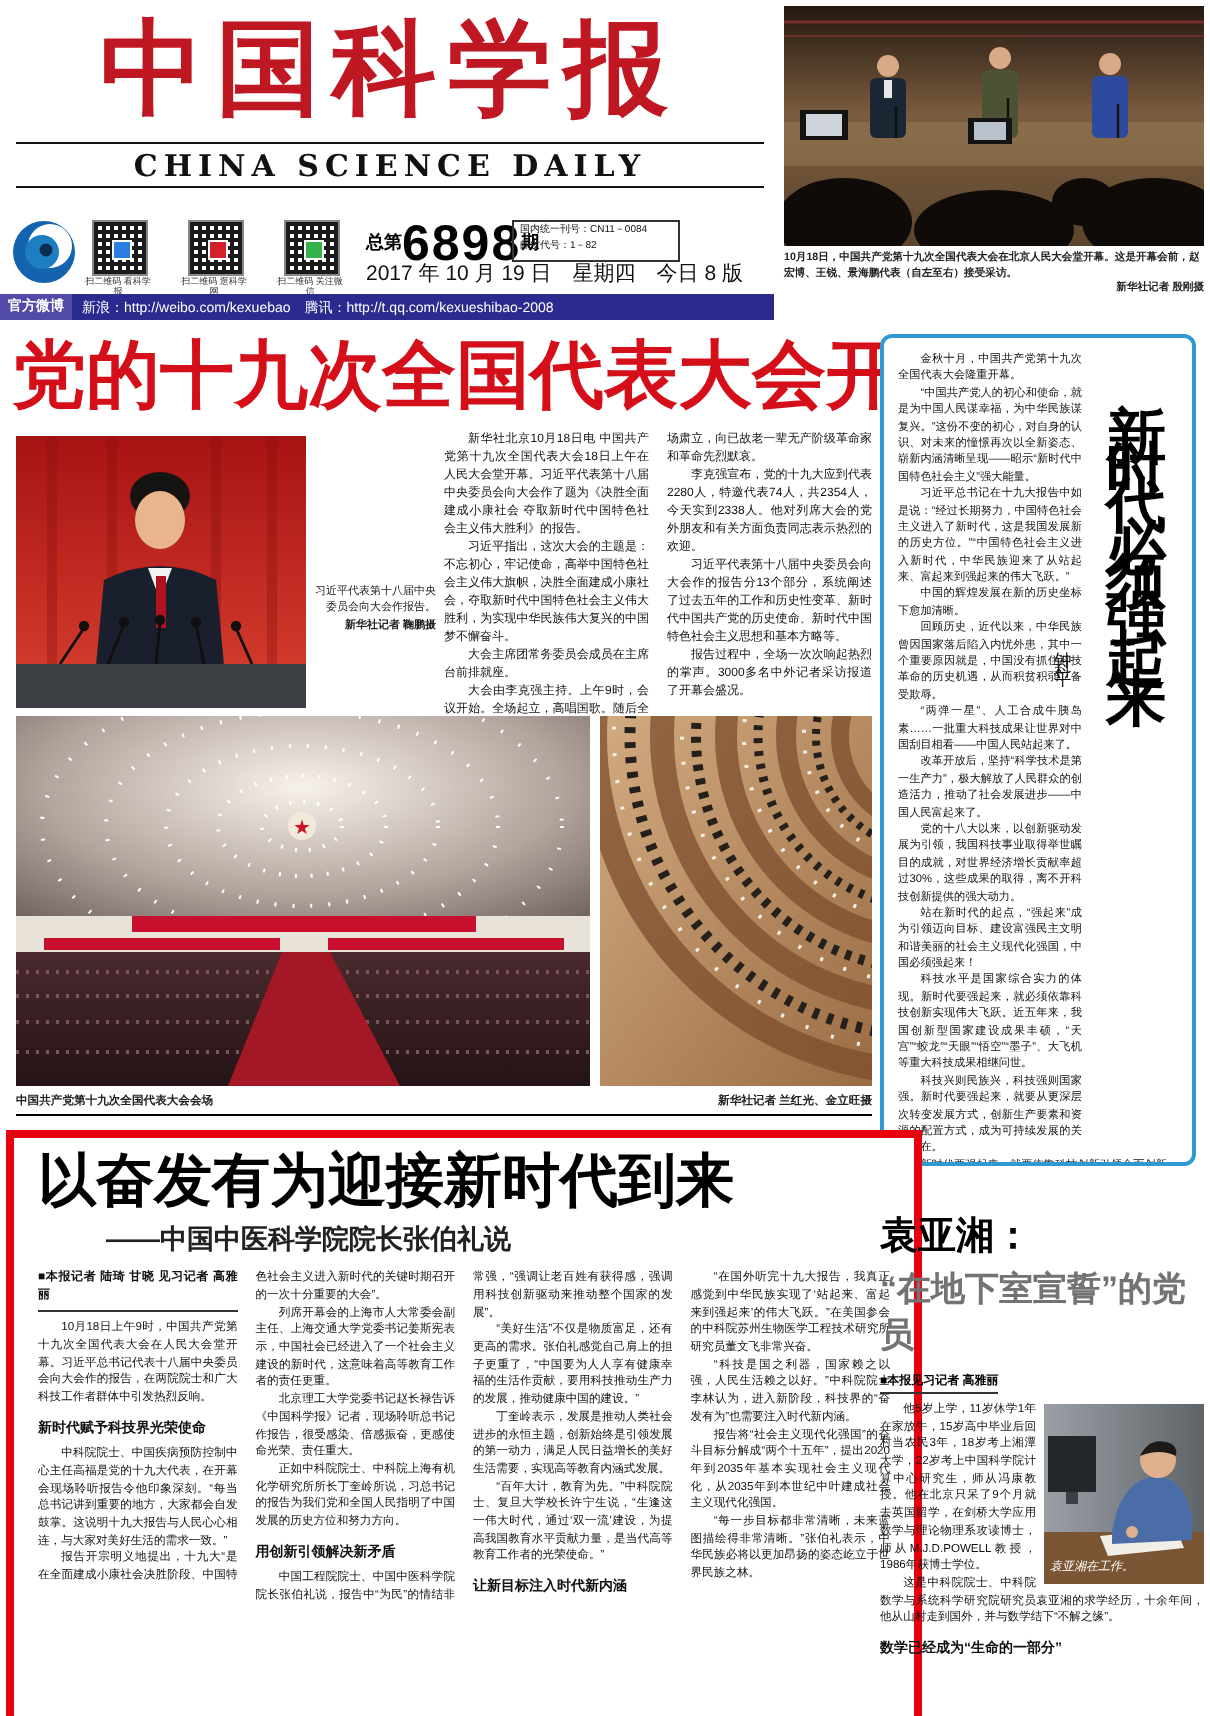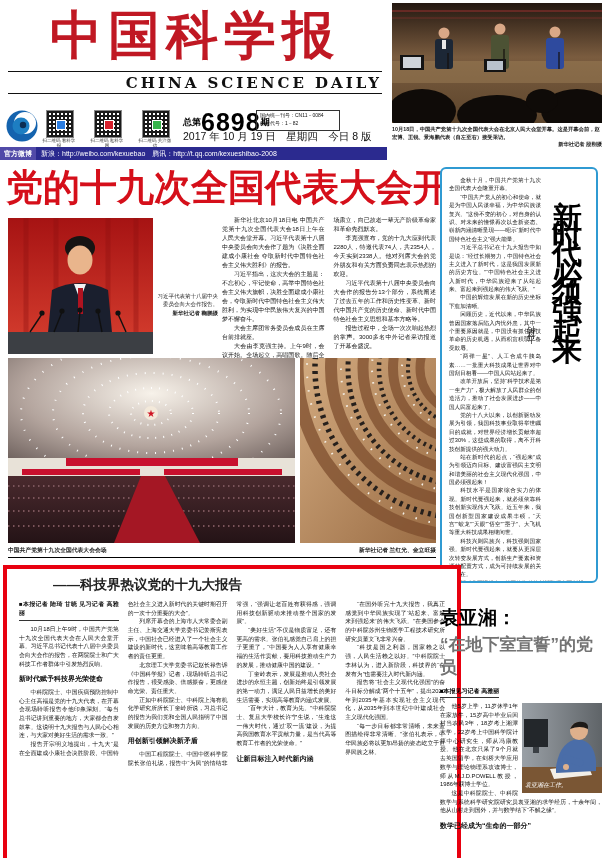--- a/index.html
+++ b/index.html
@@ -5,21 +5,21 @@
   html,body{margin:0;padding:0;background:#e9e9e9;}
   body{font-family:"Liberation Sans","DejaVu Sans",sans-serif;}
   .page{position:relative;width:605px;height:858px;background:#fff;margin:0 auto;overflow:hidden;}
   .abs{position:absolute;}
   
   .masthead{left:0;top:0;width:390px;height:168px;}
   .m-title{position:absolute;left:20px;top:2px;width:350px;text-align:center;
     font-family:"DejaVu Serif","Liberation Serif",serif;font-weight:bold;
     font-size:52px;line-height:66px;color:#c01823;letter-spacing:6px;}
   .m-rule{position:absolute;left:8px;width:374px;height:1px;background:#111;}
-  .m-sub{position:absolute;left:8px;top:74px;width:374px;text-align:right;
+  .m-sub{position:absolute;left:8px;top:74px;width:374px;text-align:center;
     font-family:"DejaVu Serif","Liberation Serif",serif;font-weight:bold;
     font-size:15px;letter-spacing:3px;color:#111;}
   .m-org{position:absolute;left:8px;top:97px;width:374px;font-size:7.5px;font-weight:bold;color:#c01823;}
   .qr{position:absolute;top:110px;width:26px;height:26px;border:1px solid #888;background:
       repeating-linear-gradient(0deg,#1a1a1a 0 2px,transparent 2px 4px),
       repeating-linear-gradient(90deg,#1a1a1a 0 2px,#fff 2px 4px);}
   .qr .qr-core{position:absolute;left:9px;top:9px;width:8px;height:8px;border:1px solid #fff;}
   .qr-label{position:absolute;top:139px;width:34px;font-size:4.5px;color:#333;text-align:center;line-height:1.1;}
   .issue{position:absolute;left:183px;top:108px;white-space:nowrap;color:#000000;}
   .issue .small{font-size:9px;font-weight:bold;vertical-align:6px;}
@@ -316,21 +316,22 @@
         <p>改革开放后，坚持“科学技术是第一生产力”，极大解放了人民群众的创造活力，推动了社会发展进步——中国人民富起来了。</p>
         <p>党的十八大以来，以创新驱动发展为引领，我国科技事业取得举世瞩目的成就，对世界经济增长贡献率超过30%，这些成果的取得，离不开科技创新提供的强大动力。</p>
         <p>站在新时代的起点，“强起来”成为引领迈向目标、建设富强民主文明和谐美丽的社会主义现代化强国，中国必须强起来！</p>
         <p>科技水平是国家综合实力的体现。新时代要强起来，就必须依靠科技创新实现伟大飞跃。近五年来，我国创新型国家建设成果丰硕，“天宫”“蛟龙”“天眼”“悟空”“墨子”、大飞机等重大科技成果相继问世。</p>
         <p>科技兴则民族兴，科技强则国家强。新时代要强起来，就要从更深层次转变发展方式，创新生产要素和资源的配置方式，成为可持续发展的关键所在。</p>
         <p>新时代要强起来，就要依靠科技创新引领全面创新。创新所蕴蓄的磅礴伟力，正推动中国阔步迈向民族伟大复兴的宏伟目标，阔步迈向夺取新时代中国特色社会主义伟大胜利的康庄大道！</p>
       </div>
   </div>
 
   <div class="abs feature">
-    <div class="feat-sub">——科技界热议党的十九大报告</div>
+    <div class="feat-title">以奋发有为迎接新时代到来</div>
+    <div class="feat-sub">——中国中医科学院院长张伯礼说</div>
     <div class="feat-body">
       <div class="feat-byline">■本报记者 陆琦 甘晓 见习记者 高雅丽</div>
       <div>
           <p>10月18日上午9时，中国共产党第十九次全国代表大会在人民大会堂开幕。习近平总书记代表十八届中央委员会向大会作的报告，在两院院士和广大科技工作者群体中引发热烈反响。</p>
         </div>
       <div class="feat-h">新时代赋予科技界光荣使命</div>
       <div>
           <p>中科院院士、中国疾病预防控制中心主任高福是党的十九大代表，在开幕会现场聆听报告令他印象深刻。“每当总书记讲到重要的地方，大家都会自发鼓掌。这说明十九大报告与人民心心相连，与大家对美好生活的需求一致。”</p>
           <p>报告开宗明义地提出，十九大“是在全面建成小康社会决胜阶段、中国特色社会主义进入新时代的关键时期召开的一次十分重要的大会”。</p>
           <p>列席开幕会的上海市人大常委会副主任、上海交通大学党委书记姜斯宪表示，中国社会已经进入了一个社会主义建设的新时代，这意味着高等教育工作者的责任更重。</p>

